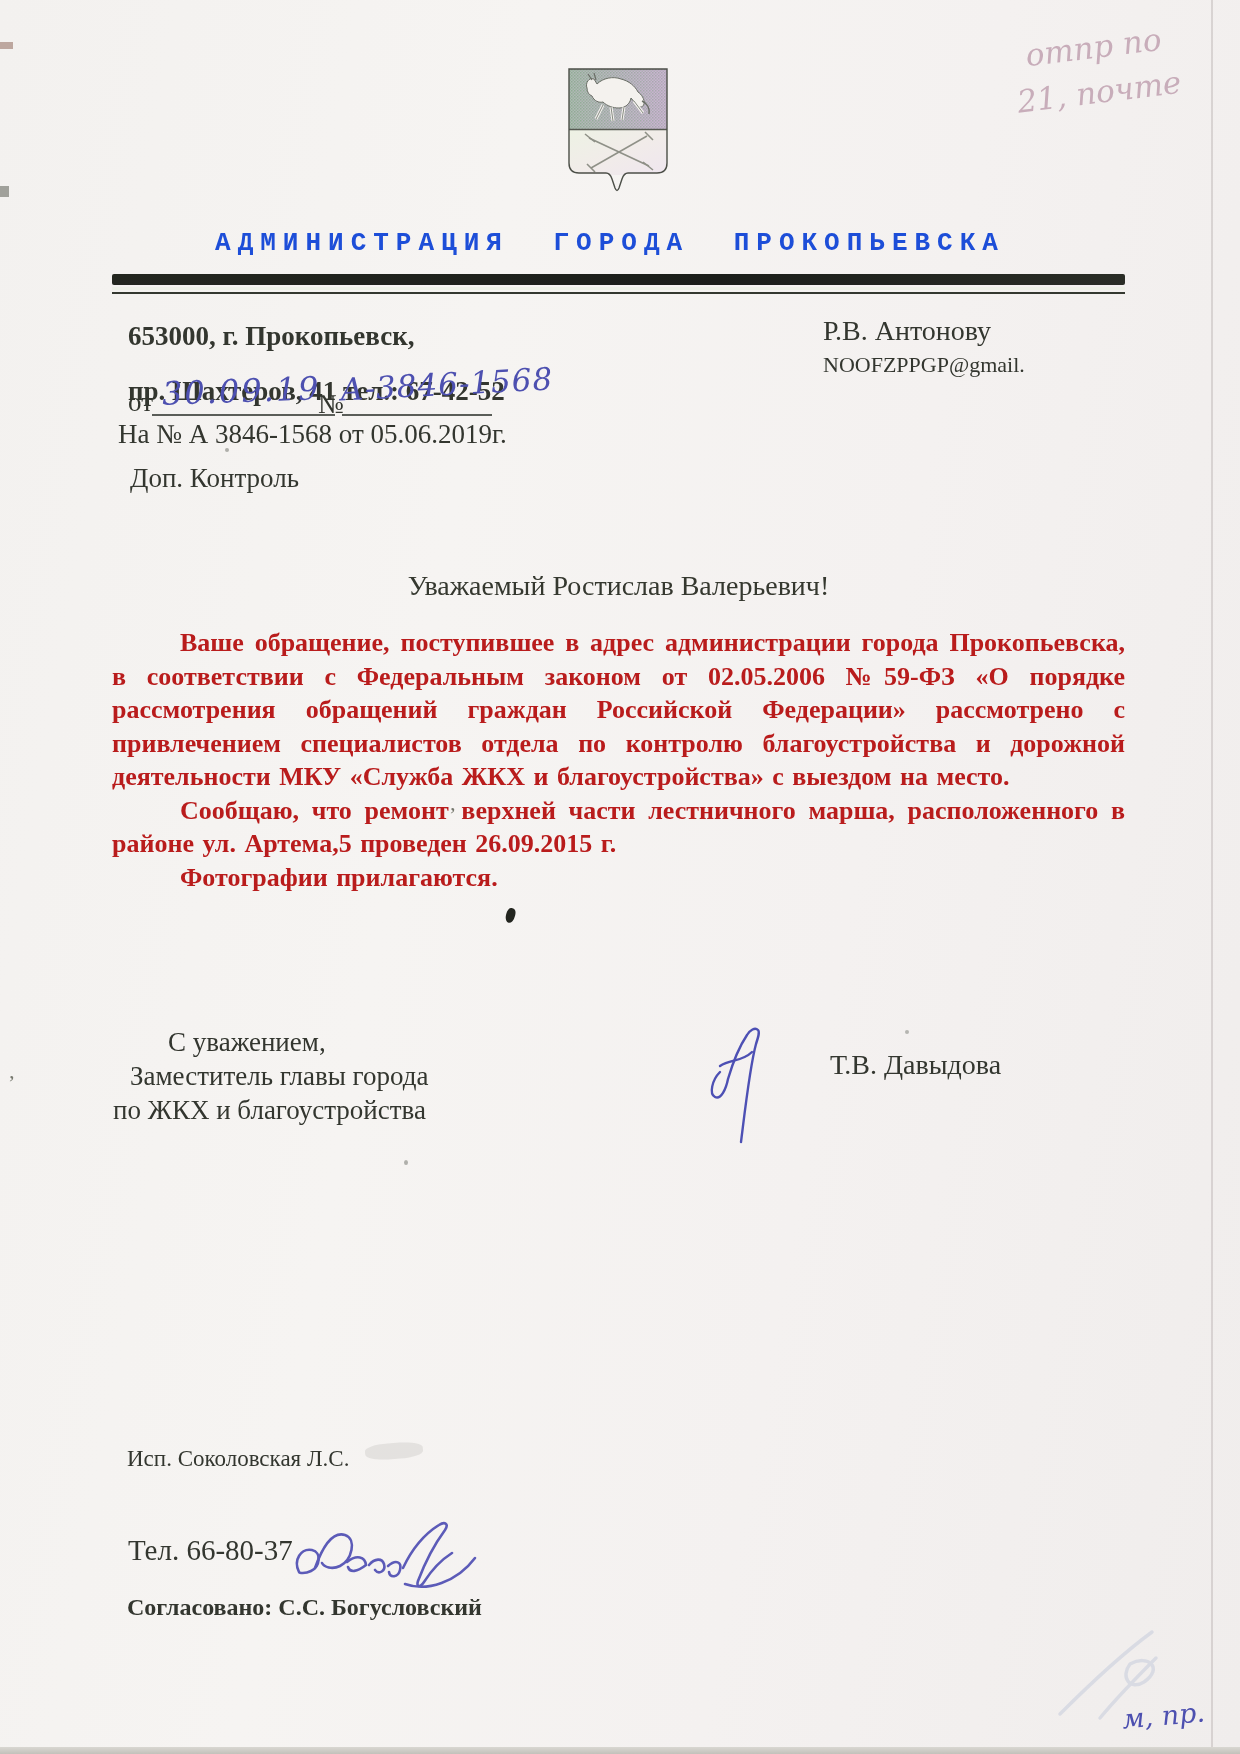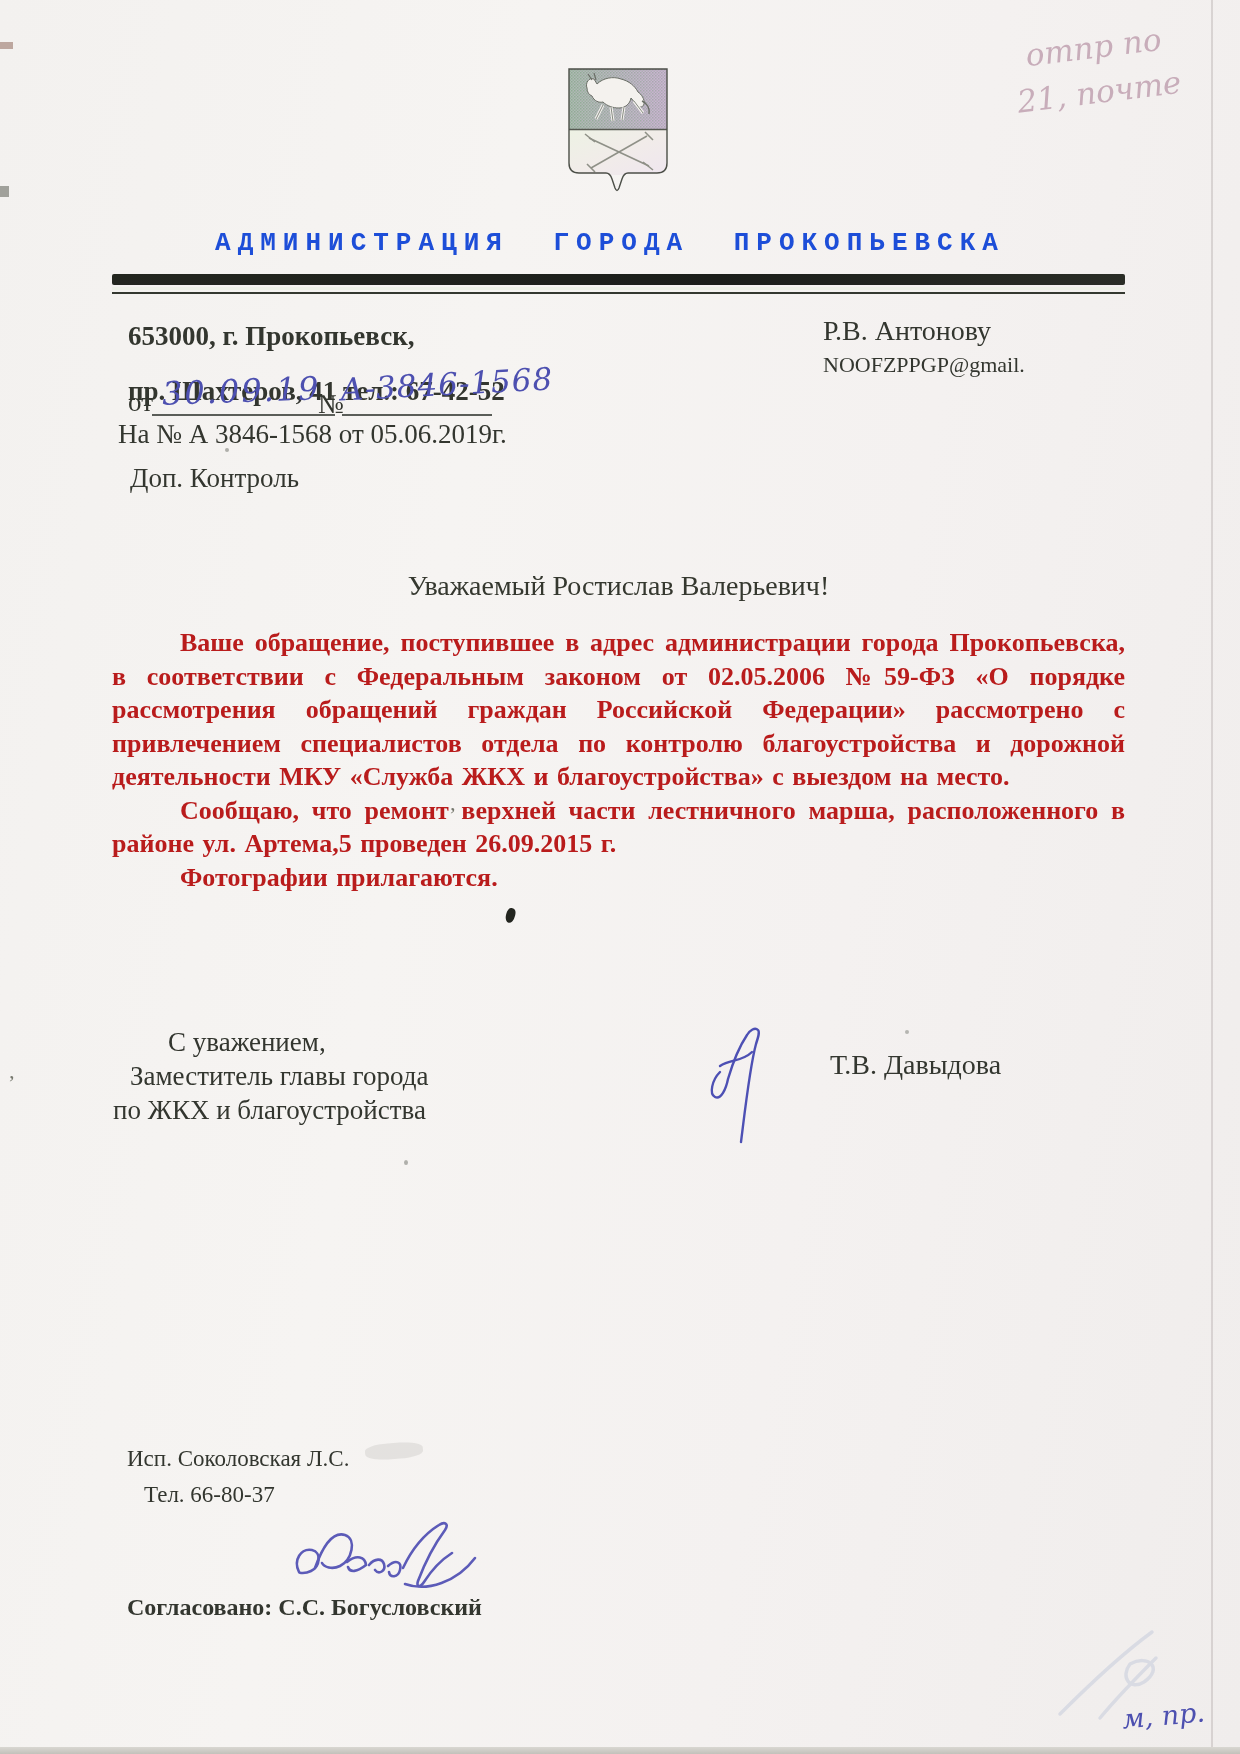--- a/index.html
+++ b/index.html
@@ -144,21 +144,21 @@
 
 <svg class="abs" style="left:700px;top:1022px;" width="95" height="128" viewBox="0 0 95 128">
   <g fill="none" stroke="#4d50b4" stroke-width="2.4" stroke-linecap="round">
     <path d="M20,50 C12,58 9,72 15,75 C21,78 26,67 28,57 C33,40 39,25 47,13 C50,8 55,5 58,8 C60,10 58,16 56,22 C50,44 46,80 41,120"></path>
     <path d="M20,44 C30,37 42,40 52,30"></path>
   </g>
 </svg>
 <div class="abs addr printed" style="left:830px;top:1048px;font-size:28px;">Т.В. Давыдова</div>
 
 <div class="abs printed" style="left:127px;top:1446px;font-size:23px;">Исп. Соколовская Л.С.</div>
-<div class="abs printed" style="left:128px;top:1482px;font-size:23px;margin-left:16px;">Тел. 66-80-37</div>
+<div class="abs printed" style="left:128px;top:1534px;font-size:29px;">Тел. 66-80-37</div>
 
 <svg class="abs" style="left:285px;top:1520px;" width="205" height="82" viewBox="0 0 205 82">
   <g fill="none" stroke="#5c5bb8" stroke-width="2.6" stroke-linecap="round">
     <path d="M14,52 C8,40 16,28 27,30 C37,32 35,47 26,51 C20,54 14,53 14,52"></path>
     <path d="M30,48 C40,20 50,12 60,15 C72,19 67,40 55,46 C47,50 39,47 37,43"></path>
     <path d="M62,42 C72,34 80,37 81,45 C72,52 65,53 63,47"></path>
     <path d="M84,45 C90,38 97,38 99,44 C101,51 94,55 90,50"></path>
     <path d="M103,46 C111,39 117,42 115,50 C113,58 105,58 104,52"></path>
     <path d="M118,48 C127,29 138,15 154,5 C160,1 164,4 160,10 C149,25 139,45 133,61 C131,67 135,68 139,62 C146,51 156,40 167,33"></path>
     <path d="M120,64 C142,72 172,62 190,38"></path>

